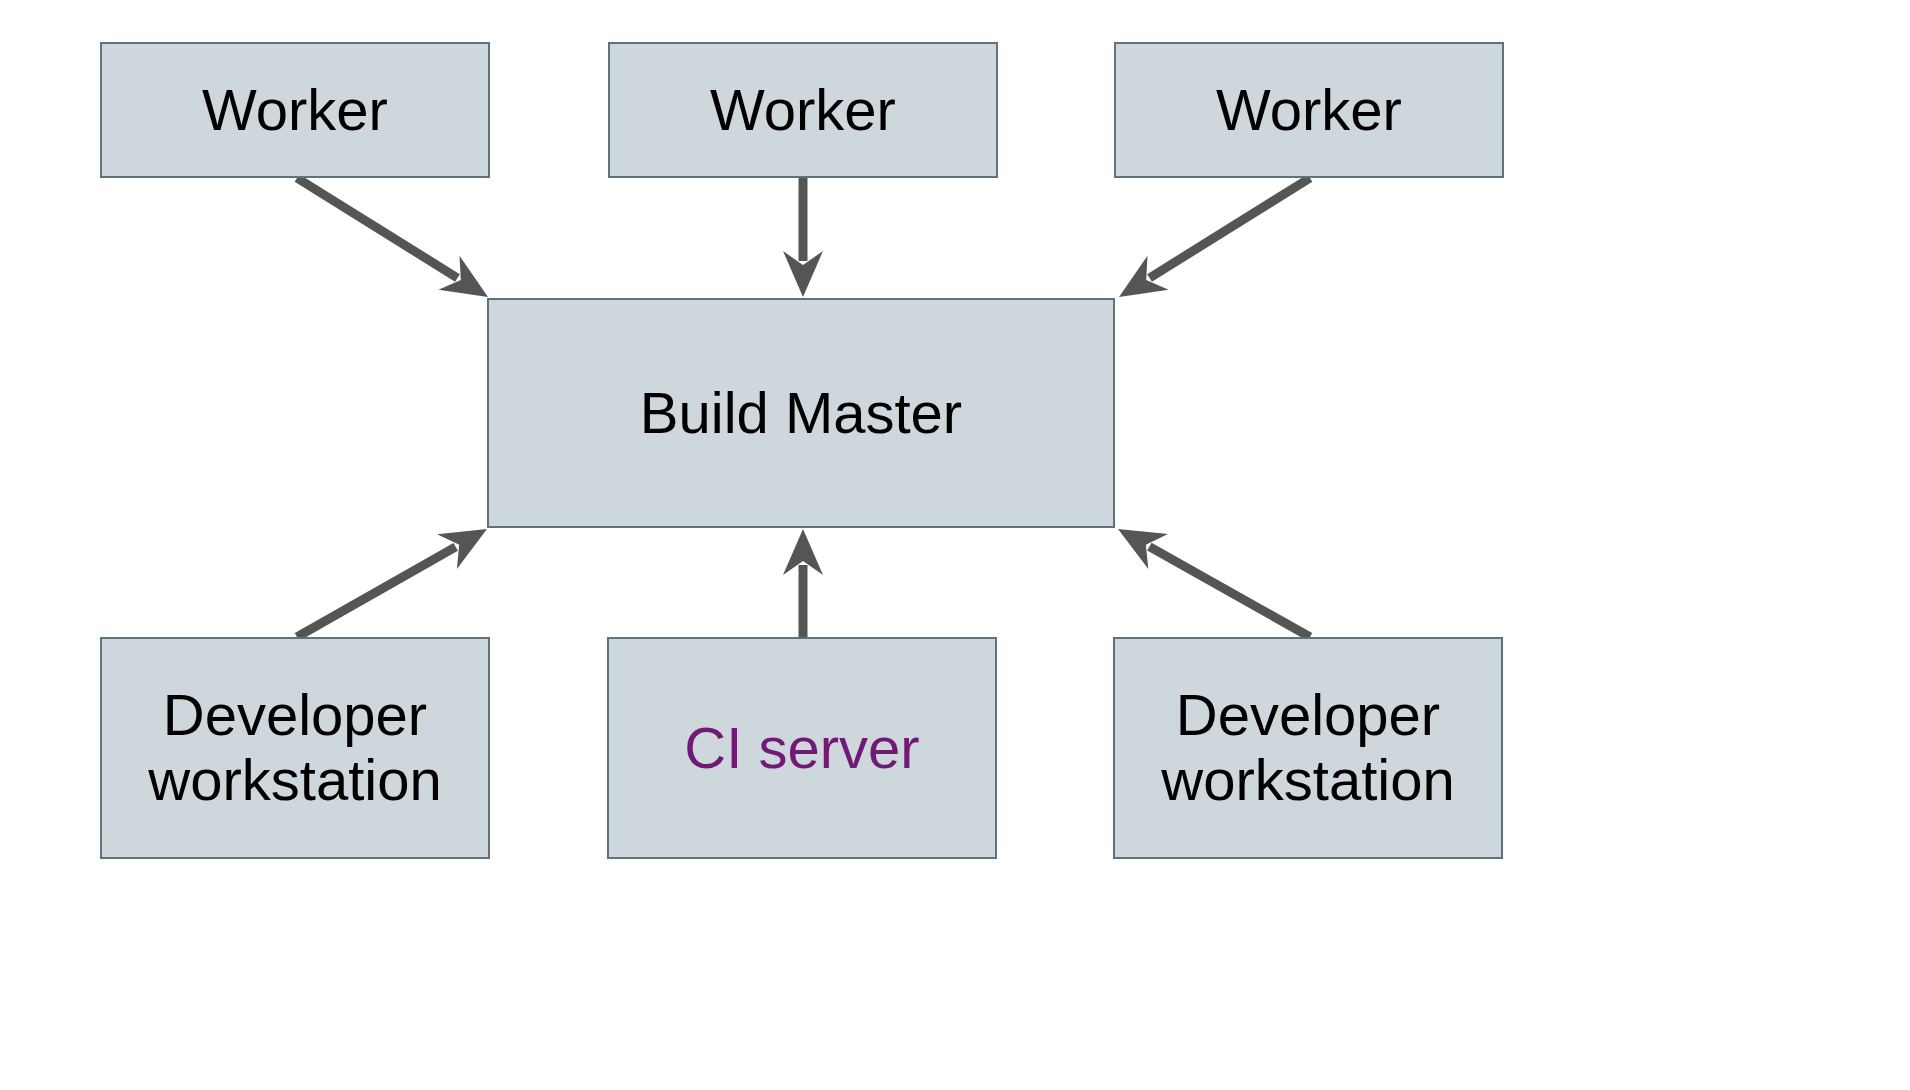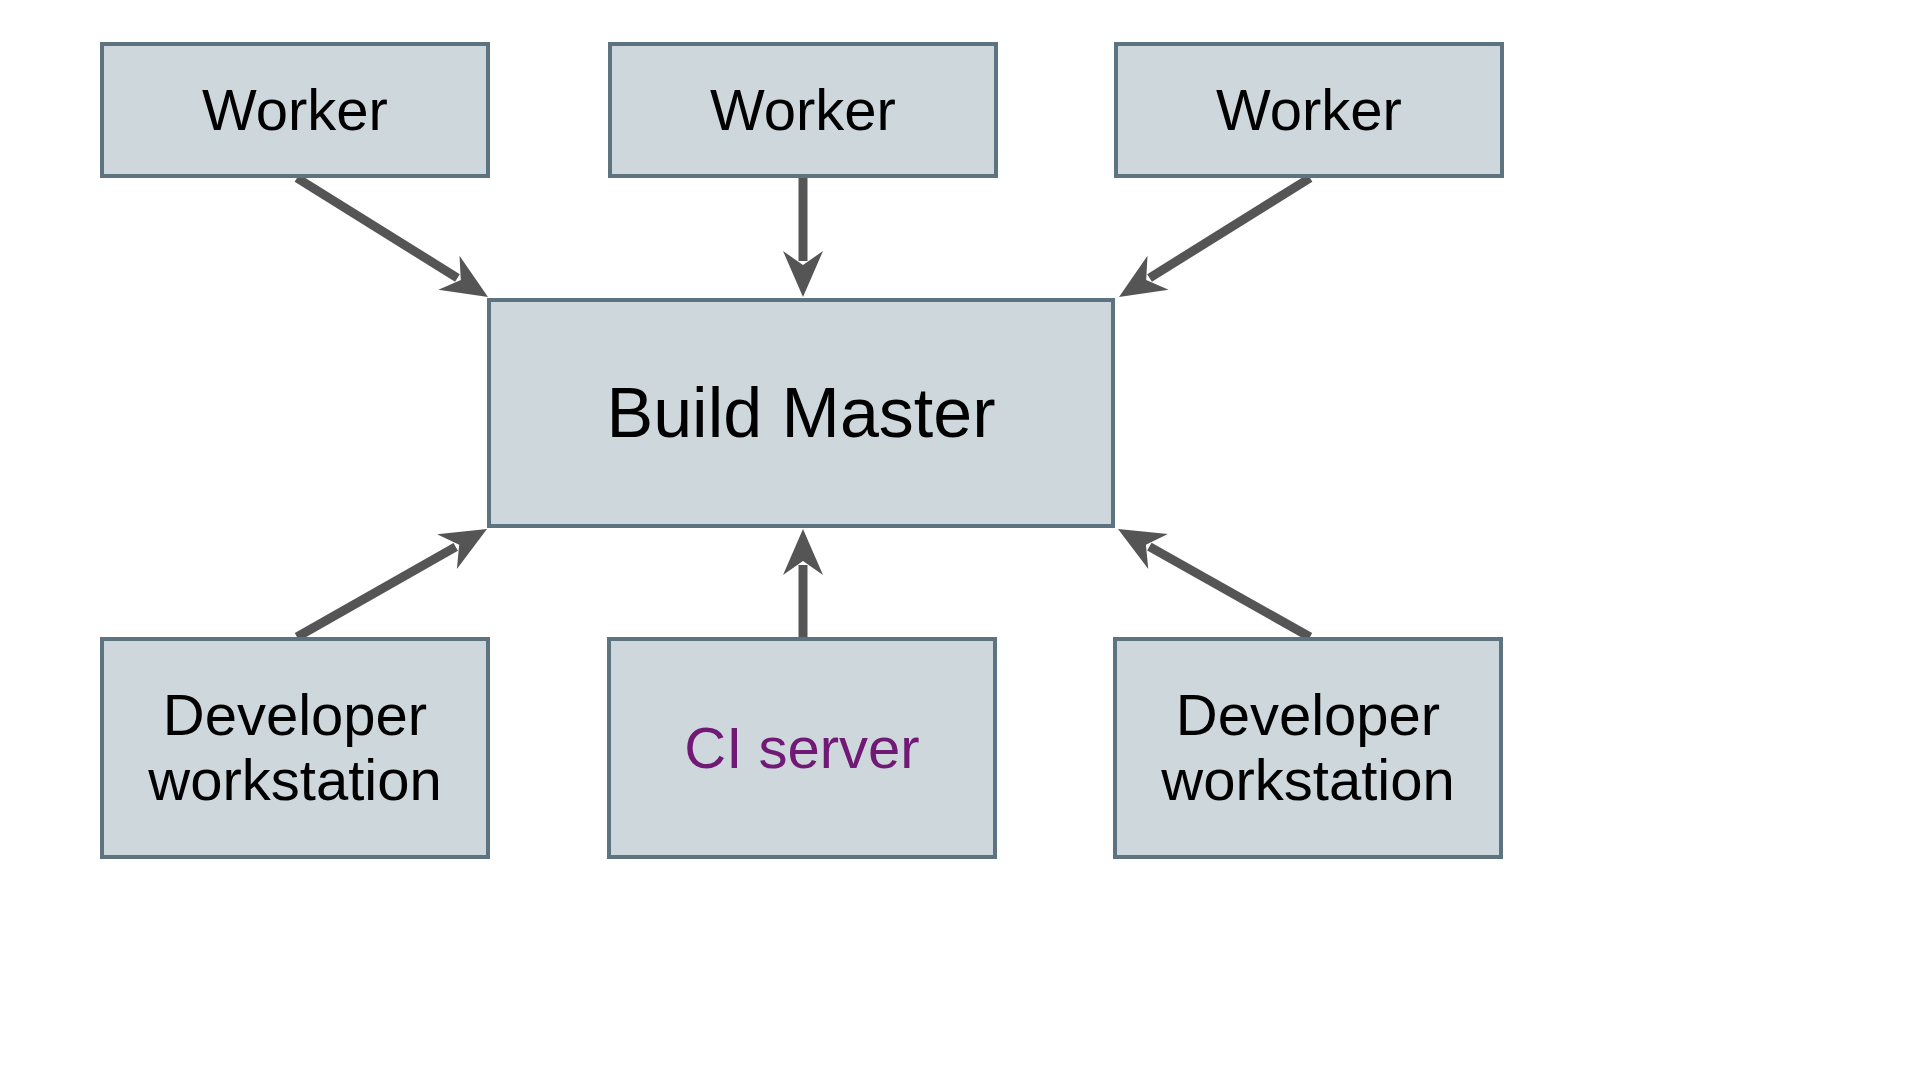--- a/index.html
+++ b/index.html
@@ -23,35 +23,35 @@
     left: 0;
     top: 0;
     width: 1910px;
     height: 1090px;
     pointer-events: none;
   }
   .node {
     position: absolute;
     box-sizing: border-box;
     background: #ced8dc;
-    border: 4px solid #ec4899;
+    border: 2px solid #ec4899;
     display: flex;
     align-items: center;
     justify-content: center;
     text-align: center;
     color: #000000;
     font-size: 58px;
     font-weight: 400;
     line-height: 1.12;
     letter-spacing: 0px;
     white-space: pre-line;
     z-index: 2;
   }
   .node.master {
-    font-size: 70px;
+    font-size: 58px;
   }
   .node-label {
     display: block;
     white-space: pre-line;
   }
 </style>
 </head>
 <body>
 
 <div id="canvas" style="background: rgb(255, 255, 255);">

